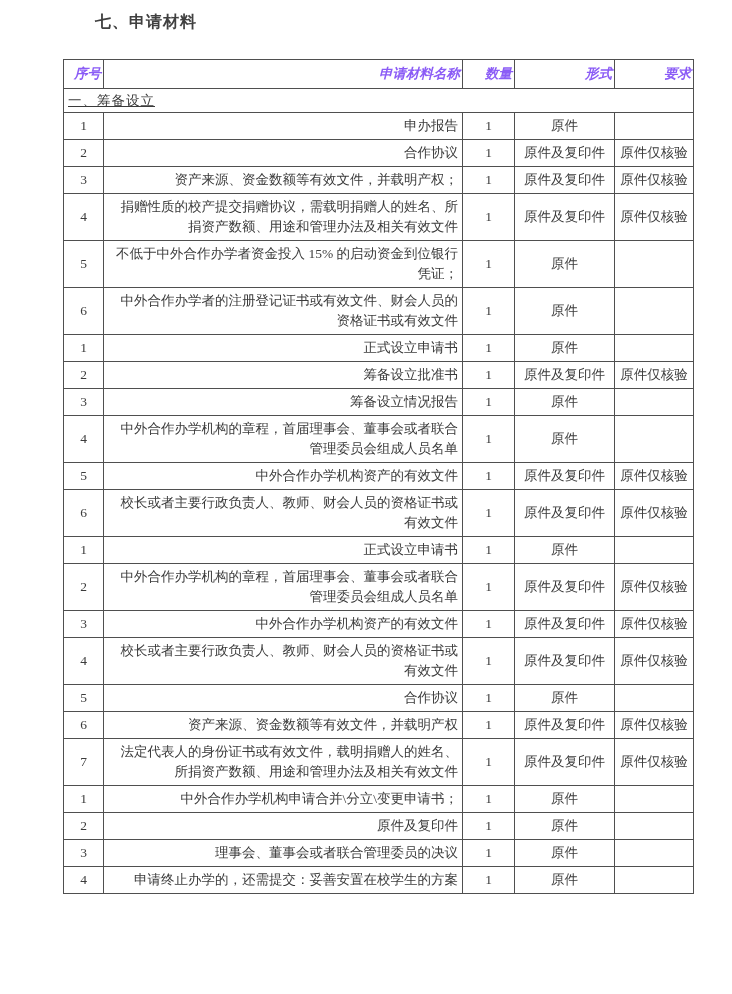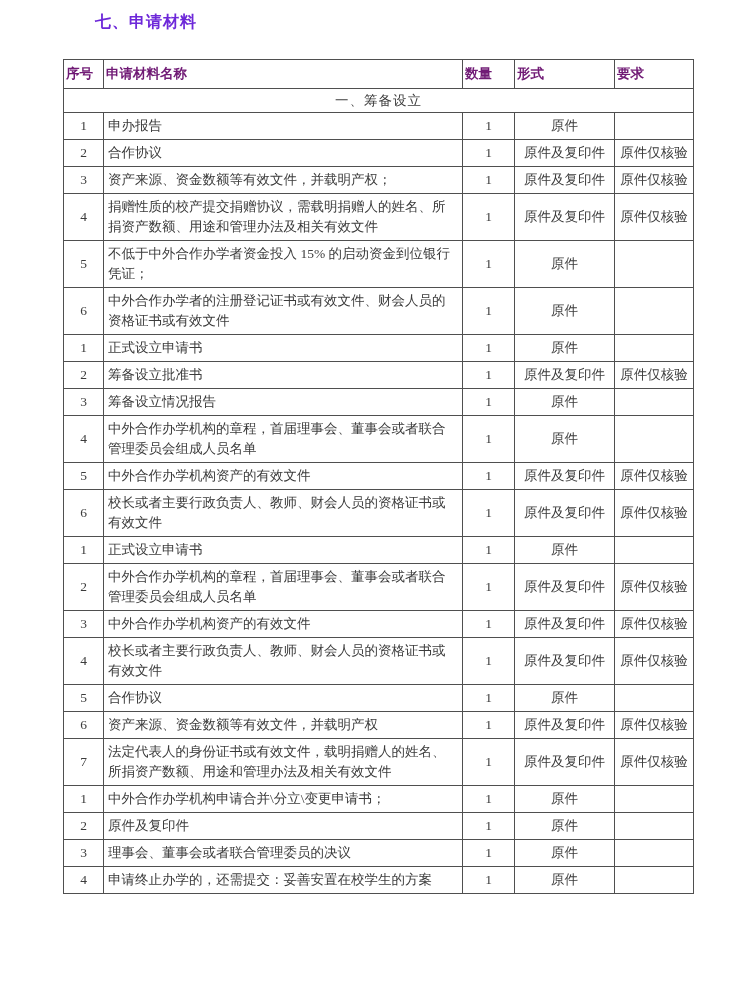--- a/index.html
+++ b/index.html
@@ -11,56 +11,58 @@
     width: 732px;
     height: 994px;
     font-family: "Liberation Serif", "DejaVu Serif", serif;
     color: #3b3b3b;
     overflow: hidden;
   }
   .doc-title {
     margin: 12px 0 0 95px;
     font-size: 16px;
     font-weight: bold;
-    color: #6d28d9;
+    color: #404040;
     letter-spacing: 1px;
   }
   table.materials {
     border-collapse: collapse;
     table-layout: fixed;
     width: 630px;
     margin: 26px 0 0 63px;
     font-size: 13.5px;
   }
   table.materials td, table.materials th {
     border: 1px solid #4f4f4f;
     line-height: 20px;
     padding: 3px 4px;
     vertical-align: middle;
     word-break: break-all;
   }
   table.materials th {
     font-weight: bold;
-    text-align: left;
+    text-align: right;
     padding: 4px 2px;
-    color: #701a75;
+    color: #8b5cf6;
+    font-style: italic;
   }
   td.c-num, td.c-qty, td.c-form, td.c-req {
     text-align: center;
   }
   td.c-name {
-    text-align: left;
+    text-align: right;
     padding-left: 8px;
     padding-right: 6px;
   }
   tr.section-row td {
-    text-align: center;
+    text-align: left;
     padding: 2px 4px;
     line-height: 19px;
     letter-spacing: 1px;
+    text-decoration: underline;
   }
 </style>
 </head>
 <body>
 
 <h1 class="doc-title">七、申请材料</h1>
 
 <table class="materials">
   <colgroup>
     <col style="width:40px">

